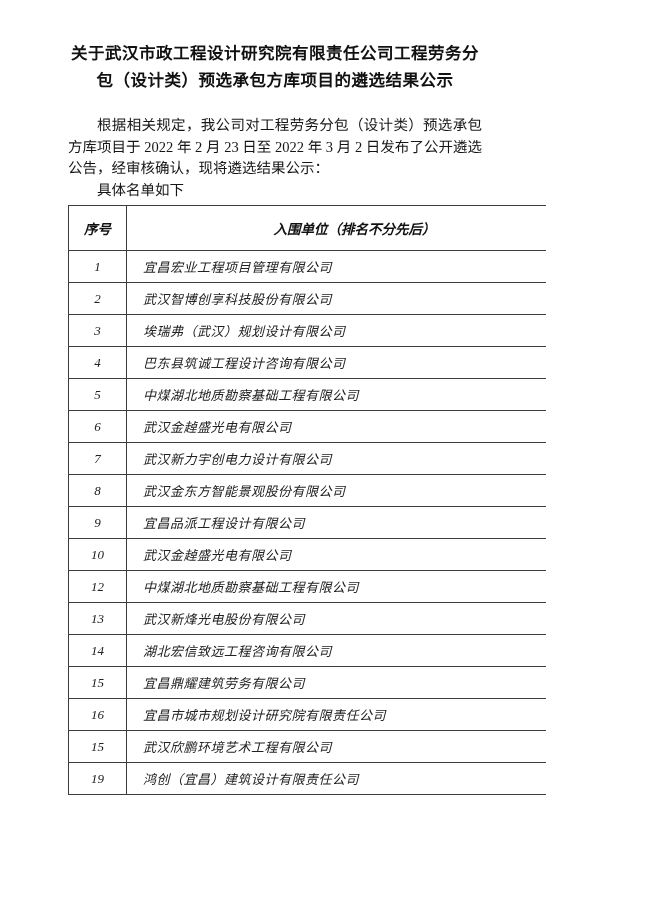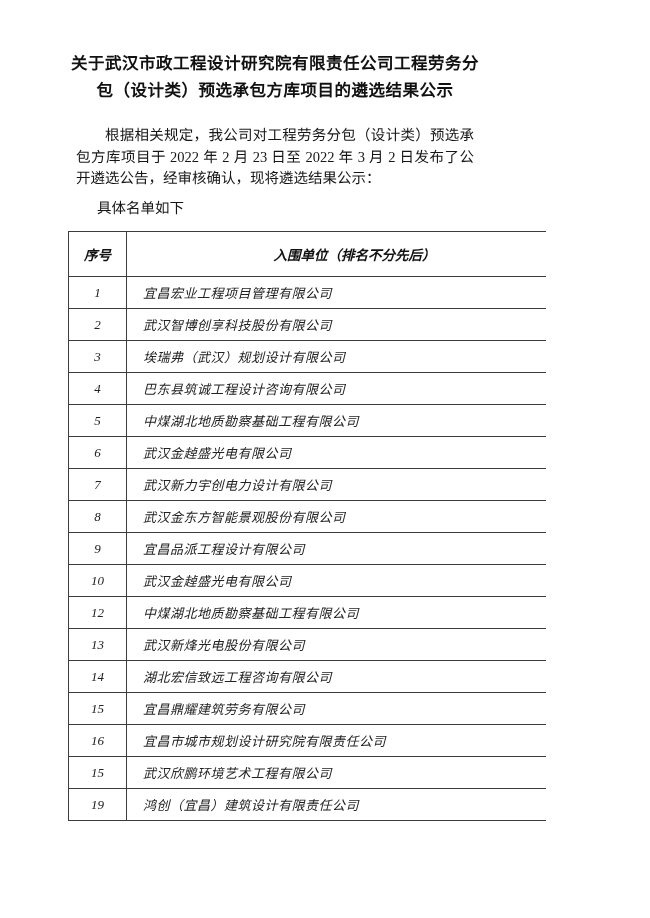--- a/index.html
+++ b/index.html
@@ -6,47 +6,47 @@
     margin: 0;
     padding: 0;
     background: #ffffff;
   }
   .page {
     position: relative;
     width: 546px;
     height: 918px;
     background: #ffffff;
     box-sizing: border-box;
-    padding: 50px 64px 0 68px;
+    padding: 40px 64px 0 68px;
     font-family: "Liberation Serif", "DejaVu Serif", serif;
     color: #1a1a1a;
     overflow: hidden;
   }
   .doc-title {
     font-size: 16.5px;
     font-weight: bold;
     text-align: center;
     line-height: 27px;
     letter-spacing: 0.5px;
     margin: 0 2px 21px 2px;
     color: #111;
   }
   .intro {
     font-size: 14.5px;
     line-height: 21.5px;
     text-indent: 2em;
     text-align: justify;
-    margin: 8px;
+    margin: 0;
     color: #161616;
   }
   .list-intro {
     font-size: 14.5px;
     line-height: 21.5px;
     text-indent: 2em;
-    margin: 0 0 12px 0;
+    margin: 0 0 4px 0;
     color: #161616;
   }
   table.results {
     width: 515px;
     border-collapse: collapse;
     table-layout: fixed;
     font-style: italic;
   }
   table.results th,
   table.results td {

